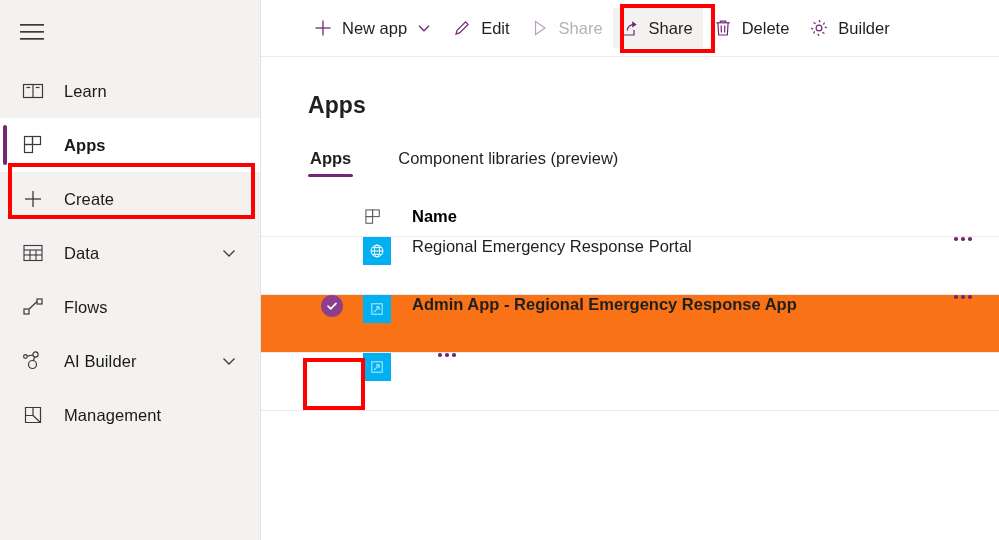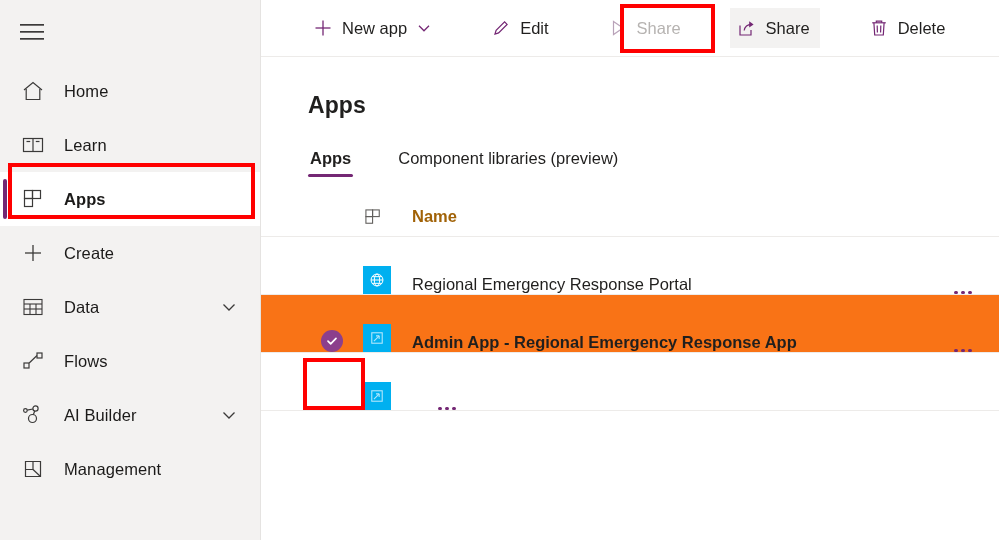--- a/index.html
+++ b/index.html
@@ -85,21 +85,20 @@
     flex: 1 1 auto;
   }
 
   
   .commandbar {
     height: 57px;
     border-bottom: 1px solid #edebe9;
     display: flex;
     align-items: center;
     padding-left: 42px;
-    gap: 39px;
   }
   .cmd {
     height: 40px;
     display: flex;
     align-items: center;
     padding: 0 10px;
     cursor: pointer;
     white-space: nowrap;
     color: #201f1e;
   }
@@ -171,27 +170,27 @@
   }
   .col-check { width: 62px; flex: 0 0 62px; display: flex; align-items: center; justify-content: center; }
   .col-icon  { width: 48px; flex: 0 0 48px; display: flex; align-items: center; }
   .col-name  { flex: 1 1 auto; }
   .col-more  { width: 72px; flex: 0 0 72px; display: flex; align-items: center; justify-content: center; }
 
   .th-icon { color: #605e5c; display: flex; }
   .th-name {
     font-size: 16.5px;
     font-weight: bold;
-    color: #a16207;
+    color: #000000;
     margin-left: 1px;
   }
 
   .row {
     display: flex;
-    align-items: flex-end;
+    align-items: flex-start;
     height: 58px;
     padding-left: 40px;
     border-bottom: 1px solid #edebe9;
     cursor: pointer;
   }
   .row.selected { background: #f97316; }
   .row .app-name {
     font-size: 16.5px;
     color: #201f1e;
     white-space: nowrap;
@@ -240,29 +239,20 @@
     <div class="hamburger">
       <svg width="24" height="17" viewBox="0 0 24 17">
         <rect x="0" y="0" width="24" height="1.7" fill="#3b3a39"></rect>
         <rect x="0" y="7" width="24" height="1.7" fill="#3b3a39"></rect>
         <rect x="0" y="14" width="24" height="1.7" fill="#3b3a39"></rect>
       </svg>
     </div>
 
     <div class="nav-list">
 
-      <div class="nav-item">
-        <span class="nav-icon">
-          <svg width="24" height="24" viewBox="0 0 24 24" fill="none" stroke="#3b3a39" stroke-width="1.2">
-            <path d="M3 11 L12 3.5 L21 11"></path>
-            <path d="M5.2 10 V20.5 H18.8 V10"></path>
-          </svg>
-        </span>
-        <span class="nav-label">Home</span>
-      </div>
 
       <div class="nav-item">
         <span class="nav-icon">
           <svg width="24" height="24" viewBox="0 0 24 24" fill="none" stroke="#3b3a39" stroke-width="1.2">
             <rect x="2.5" y="5.5" width="19" height="13"></rect>
             <line x1="12" y1="5.5" x2="12" y2="18.5"></line>
             <line x1="5.5" y1="8.5" x2="9.2" y2="8.5"></line>
             <line x1="14.8" y1="8.5" x2="18.5" y2="8.5"></line>
           </svg>
         </span>

